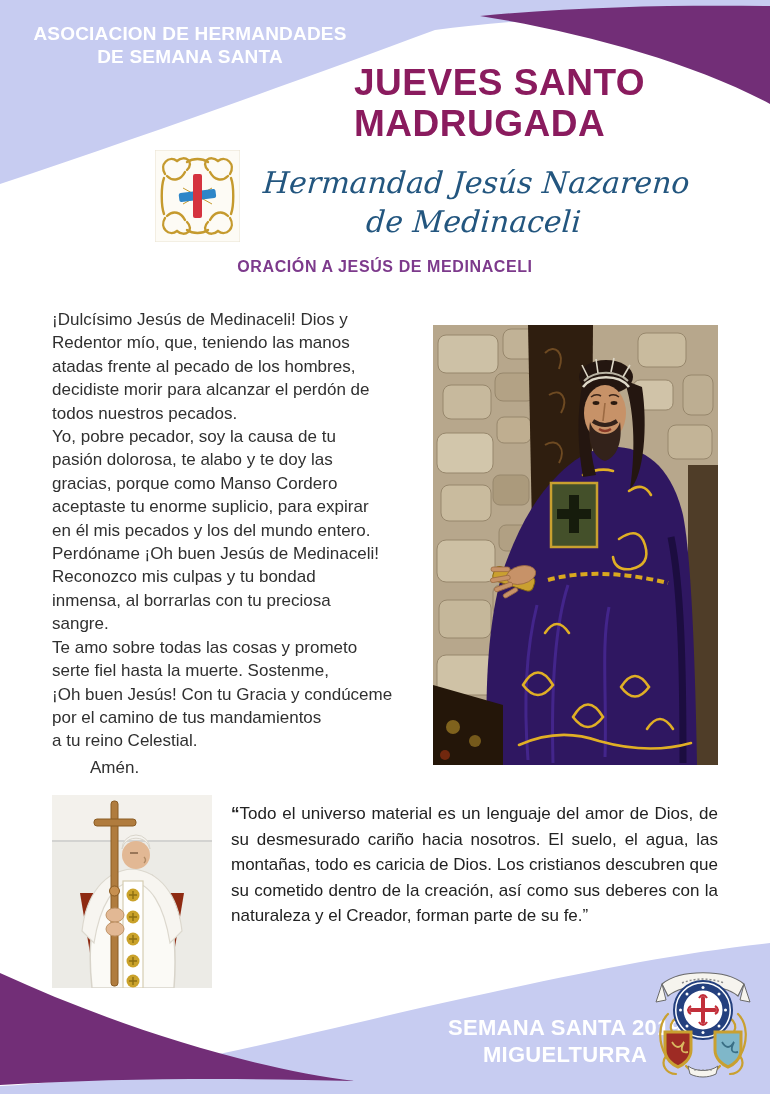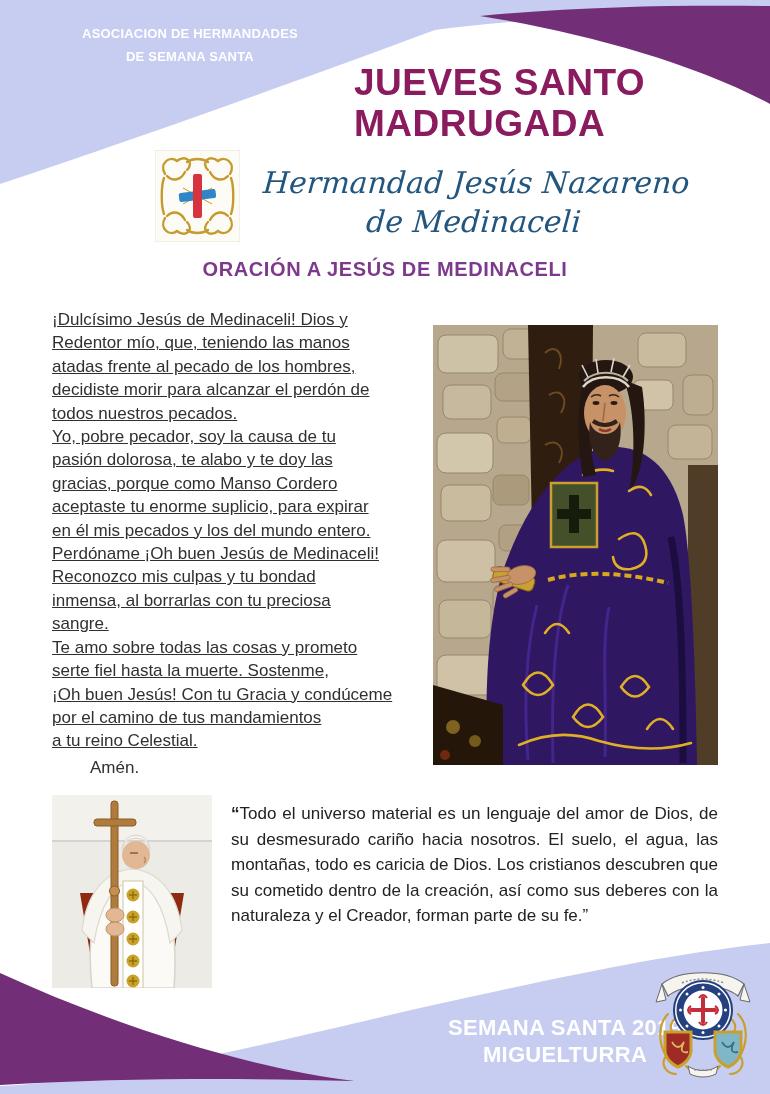--- a/index.html
+++ b/index.html
@@ -8,42 +8,42 @@
     background:#ffffff;overflow:hidden;
     font-family:"Liberation Sans",sans-serif;
   }
   .abs{position:absolute;}
   .pre{white-space:pre-line;}
   svg{display:block;}
 
   
   .assoc{
     left:20px;top:22px;width:340px;text-align:center;
-    color:#ffffff;font-weight:bold;font-size:13px;line-height:23px;
+    color:#ffffff;font-weight:bold;font-size:19px;line-height:23px;
     letter-spacing:.2px;
   }
   .main-title{
     left:354px;top:62px;width:370px;text-align:left;
     color:#8a1b5e;font-weight:bold;font-size:37px;line-height:41px;
     letter-spacing:.5px;
   }
   .brotherhood{
     left:255px;top:163px;width:440px;text-align:center;
     color:#23567f;font-family:"DejaVu Serif",serif;font-style:italic;
     font-size:30px;line-height:39px;transform:skewX(-4deg);
   }
   .oracion{
     left:0;top:258px;width:770px;text-align:center;
-    color:#7d3a8c;font-weight:bold;font-size:20px;letter-spacing:.6px;
+    color:#7d3a8c;font-weight:bold;font-size:16px;letter-spacing:.6px;
   }
 
   
   .prayer{
     left:52px;top:308px;width:380px;
-    color:#303030;font-size:17px;line-height:23.4px;text-decoration:underline;
+    color:#303030;font-size:17px;line-height:23.4px;
   }
   .amen{
     left:52px;top:758px;width:200px;
     color:#303030;font-size:17px;margin-left:38px;
   }
 
   
   .quote{
     left:231px;top:801px;width:487px;
     color:#222222;font-size:17px;line-height:25.5px;

